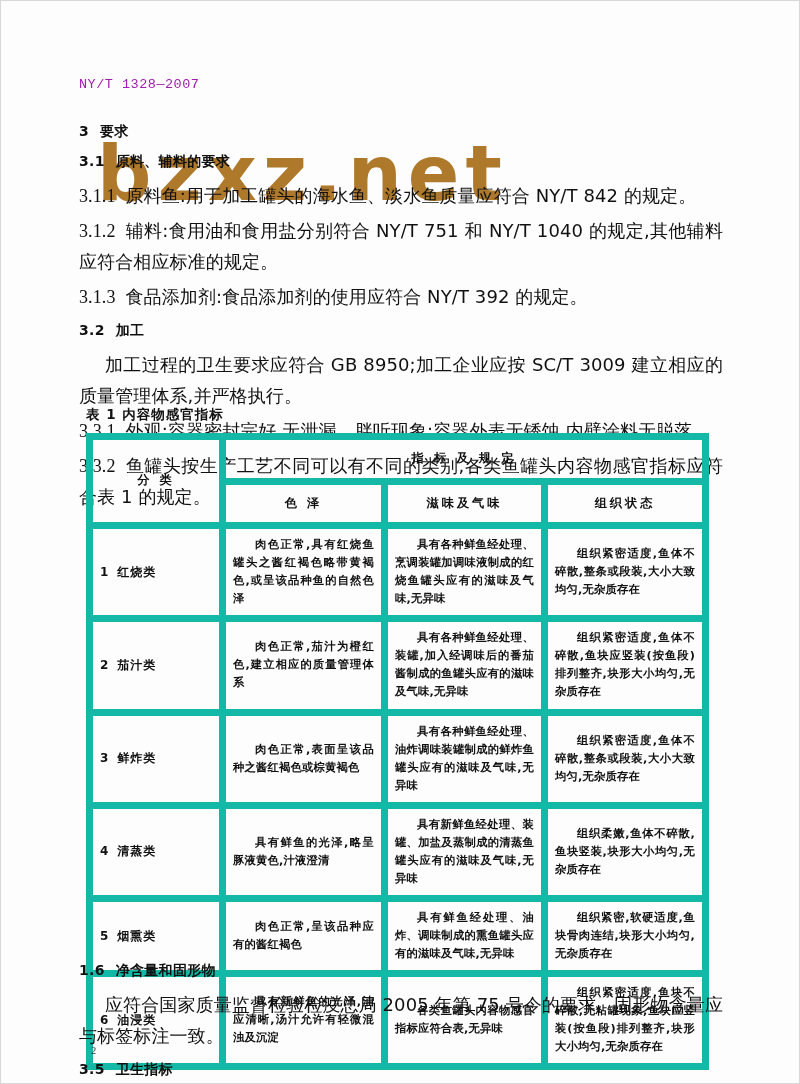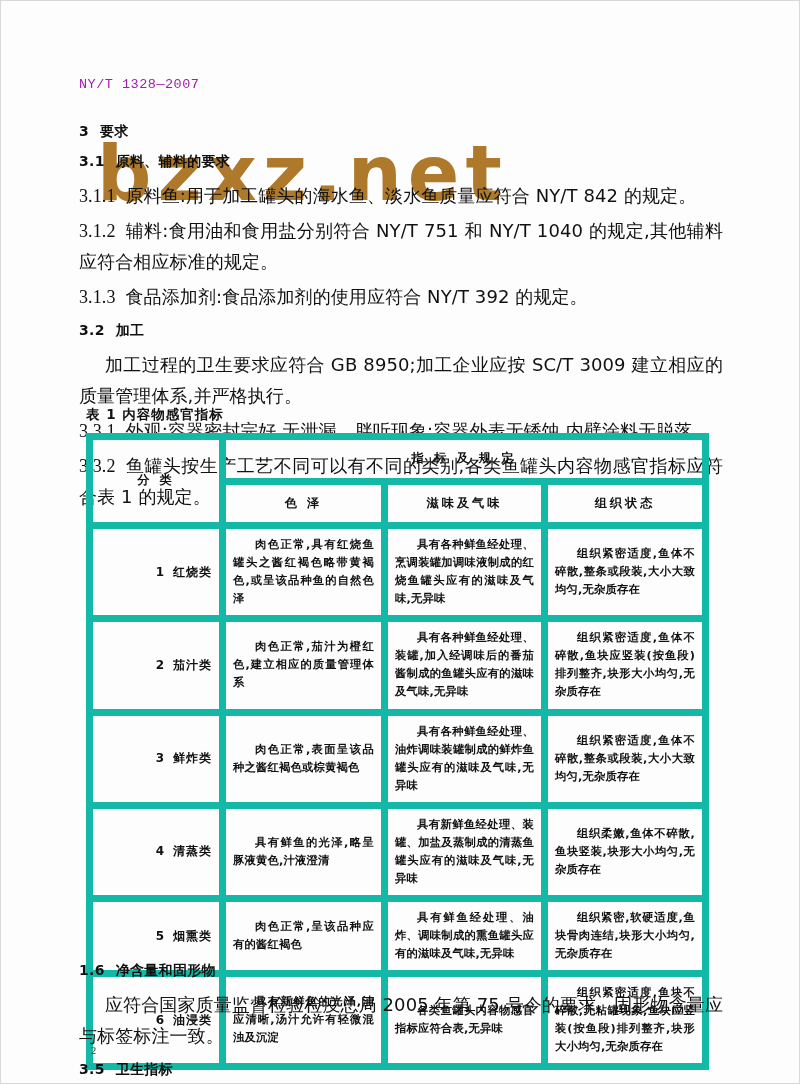--- a/index.html
+++ b/index.html
@@ -112,21 +112,21 @@
     font-weight: bold;
   }
   table.sensory th {
     text-align: center;
     font-size: 12.2px;
     letter-spacing: 3px;
     padding: 9px 4px;
   }
   th.group-head { letter-spacing: 6px; }
   td.cat {
-    text-align: right;
+    text-align: left;
     font-size: 12px;
     letter-spacing: 1px;
     white-space: nowrap;
   }
   td.cat .idx { margin-right: 8px; }
   td.desc {
     text-align: justify;
     text-indent: 22px;
     letter-spacing: .2px;
   }

